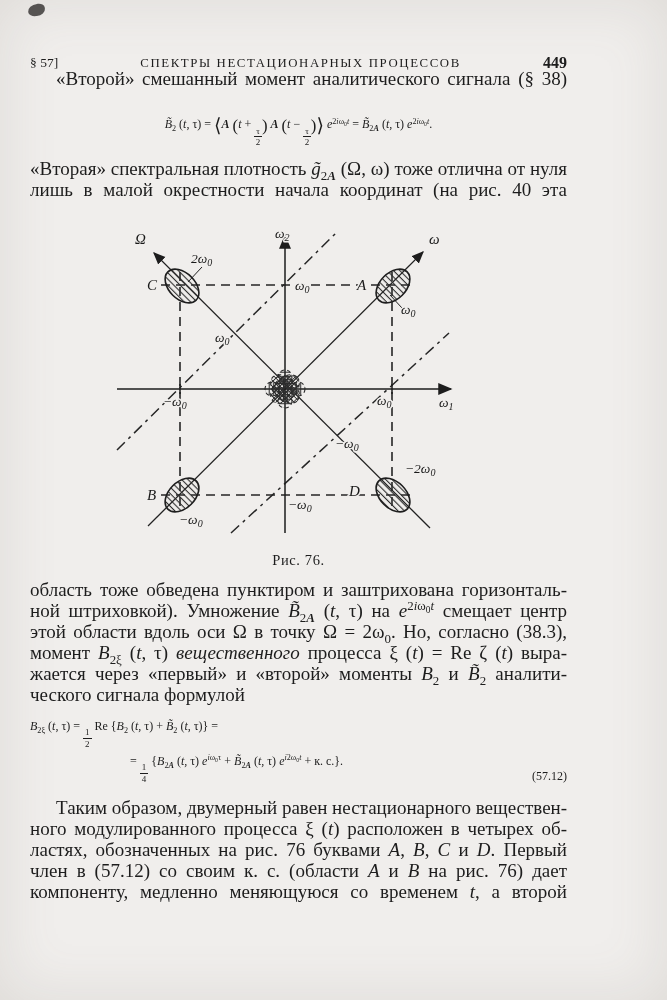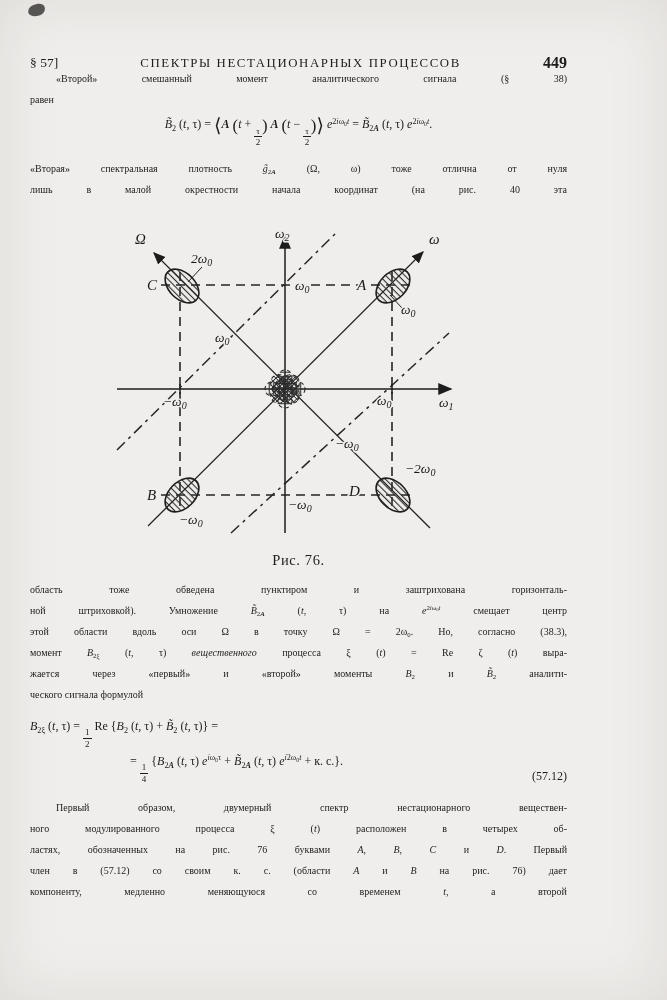--- a/index.html
+++ b/index.html
@@ -3,21 +3,21 @@
 <meta charset="utf-8">
 <style>
   html,body{margin:0;padding:0;background:#d8d6d2;}
   .page{position:relative;width:667px;height:1000px;background:#f0eeec;
         font-family:"Liberation Serif","DejaVu Serif",serif;color:#1d1d1d;overflow:hidden;
         box-shadow:inset 0 0 60px rgba(110,105,95,0.14);}
   .col{position:absolute;left:30px;width:537px;}
   .hdr{top:54px;display:flex;align-items:center;font-size:13.5px;}
   .hdr .ttl{flex:1;text-align:center;letter-spacing:1.6px;font-size:12.8px;}
   .hdr .pg{font-weight:bold;font-size:16px;}
-  .ln{height:21px;line-height:21px;font-size:10px;white-space:nowrap;}
+  .ln{height:21px;line-height:21px;font-size:19px;white-space:nowrap;}
   .j{text-align:justify;text-align-last:justify;}
   .ind{text-indent:26px;}
   .fml{font-size:12px;}
   sub,sup{font-size:68%;line-height:0;}
   sub{vertical-align:-0.35em;}
   sup{vertical-align:0.55em;}
   .ss{font-size:72%;vertical-align:-0.28em;}
   .frac{display:inline-flex;flex-direction:column;vertical-align:-0.62em;text-align:center;
         font-size:0.75em;line-height:1.15;}
   .frac .fn{border-bottom:1px solid #1d1d1d;padding:0 2px;}
@@ -47,21 +47,20 @@
   <div class="spk"></div>
 
   <div class="col hdr">
     <span>§ 57]</span>
     <span class="ttl">СПЕКТРЫ НЕСТАЦИОНАРНЫХ ПРОЦЕССОВ</span>
     <span class="pg">449</span>
   </div>
 
   <div class="col p1">
     <div class="ln j ind">«Второй» смешанный момент аналитического сигнала (§ 38)</div>
-    <div class="ln">равен</div>
   </div>
 
   <div class="col f1 fml">
     <span><i>B̃</i><sub>2</sub> (<i>t</i>, τ) = <span class="ang">⟨</span><span class="frak">A</span> <span class="bp">(</span><i>t</i> + <span class="frac">
           <span class="fn">τ</span>
           <span>2</span>
         </span><span class="bp">)</span> <span class="frak">A</span> <span class="bp">(</span><i>t</i> − <span class="frac">
           <span class="fn">τ</span>
           <span>2</span>
         </span><span class="bp">)</span><span class="ang">⟩</span> <i>e</i><sup>2<i>i</i>ω<span class="ss">0</span><i>t</i></sup> = <i>B̃</i><sub>2<span class="frak">A</span></sub> (<i>t</i>, τ) <i>e</i><sup>2<i>i</i>ω<span class="ss">0</span><i>t</i></sup>.</span>
@@ -177,19 +176,19 @@
     <div class="row">
       <span class="eqi">= <span class="frac">
             <span class="fn">1</span>
             <span>4</span>
           </span> {<i>B</i><sub>2<span class="frak">A</span></sub> (<i>t</i>, τ) <i>e</i><sup><i>i</i>ω<span class="ss">0</span>τ</sup> + <i>B̃</i><sub>2<span class="frak">A</span></sub> (<i>t</i>, τ) <i>e</i><sup><i>i</i>2ω<span class="ss">0</span><i>t</i></sup> + к. с.}.</span>
       <span class="num">(57.12)</span>
     </div>
   </div>
 
   <div class="col p4">
-    <div class="ln j ind">Первый образом, двумерный спектр нестационарного веществен-</div>
+    <div class="ln j ind">Таким образом, двумерный равен нестационарного веществен-</div>
     <div class="ln j">ного модулированного процесса ξ (<i>t</i>) расположен в четырех об-</div>
     <div class="ln j">ластях, обозначенных на рис. 76 буквами <i>A</i>, <i>B</i>, <i>C</i> и <i>D</i>. Первый</div>
     <div class="ln j">член в (57.12) со своим к. с. (области <i>A</i> и <i>B</i> на рис. 76) дает</div>
     <div class="ln j">компоненту, медленно меняющуюся со временем <i>t</i>, а второй</div>
   </div>
 </div>
 
 </body></html>

